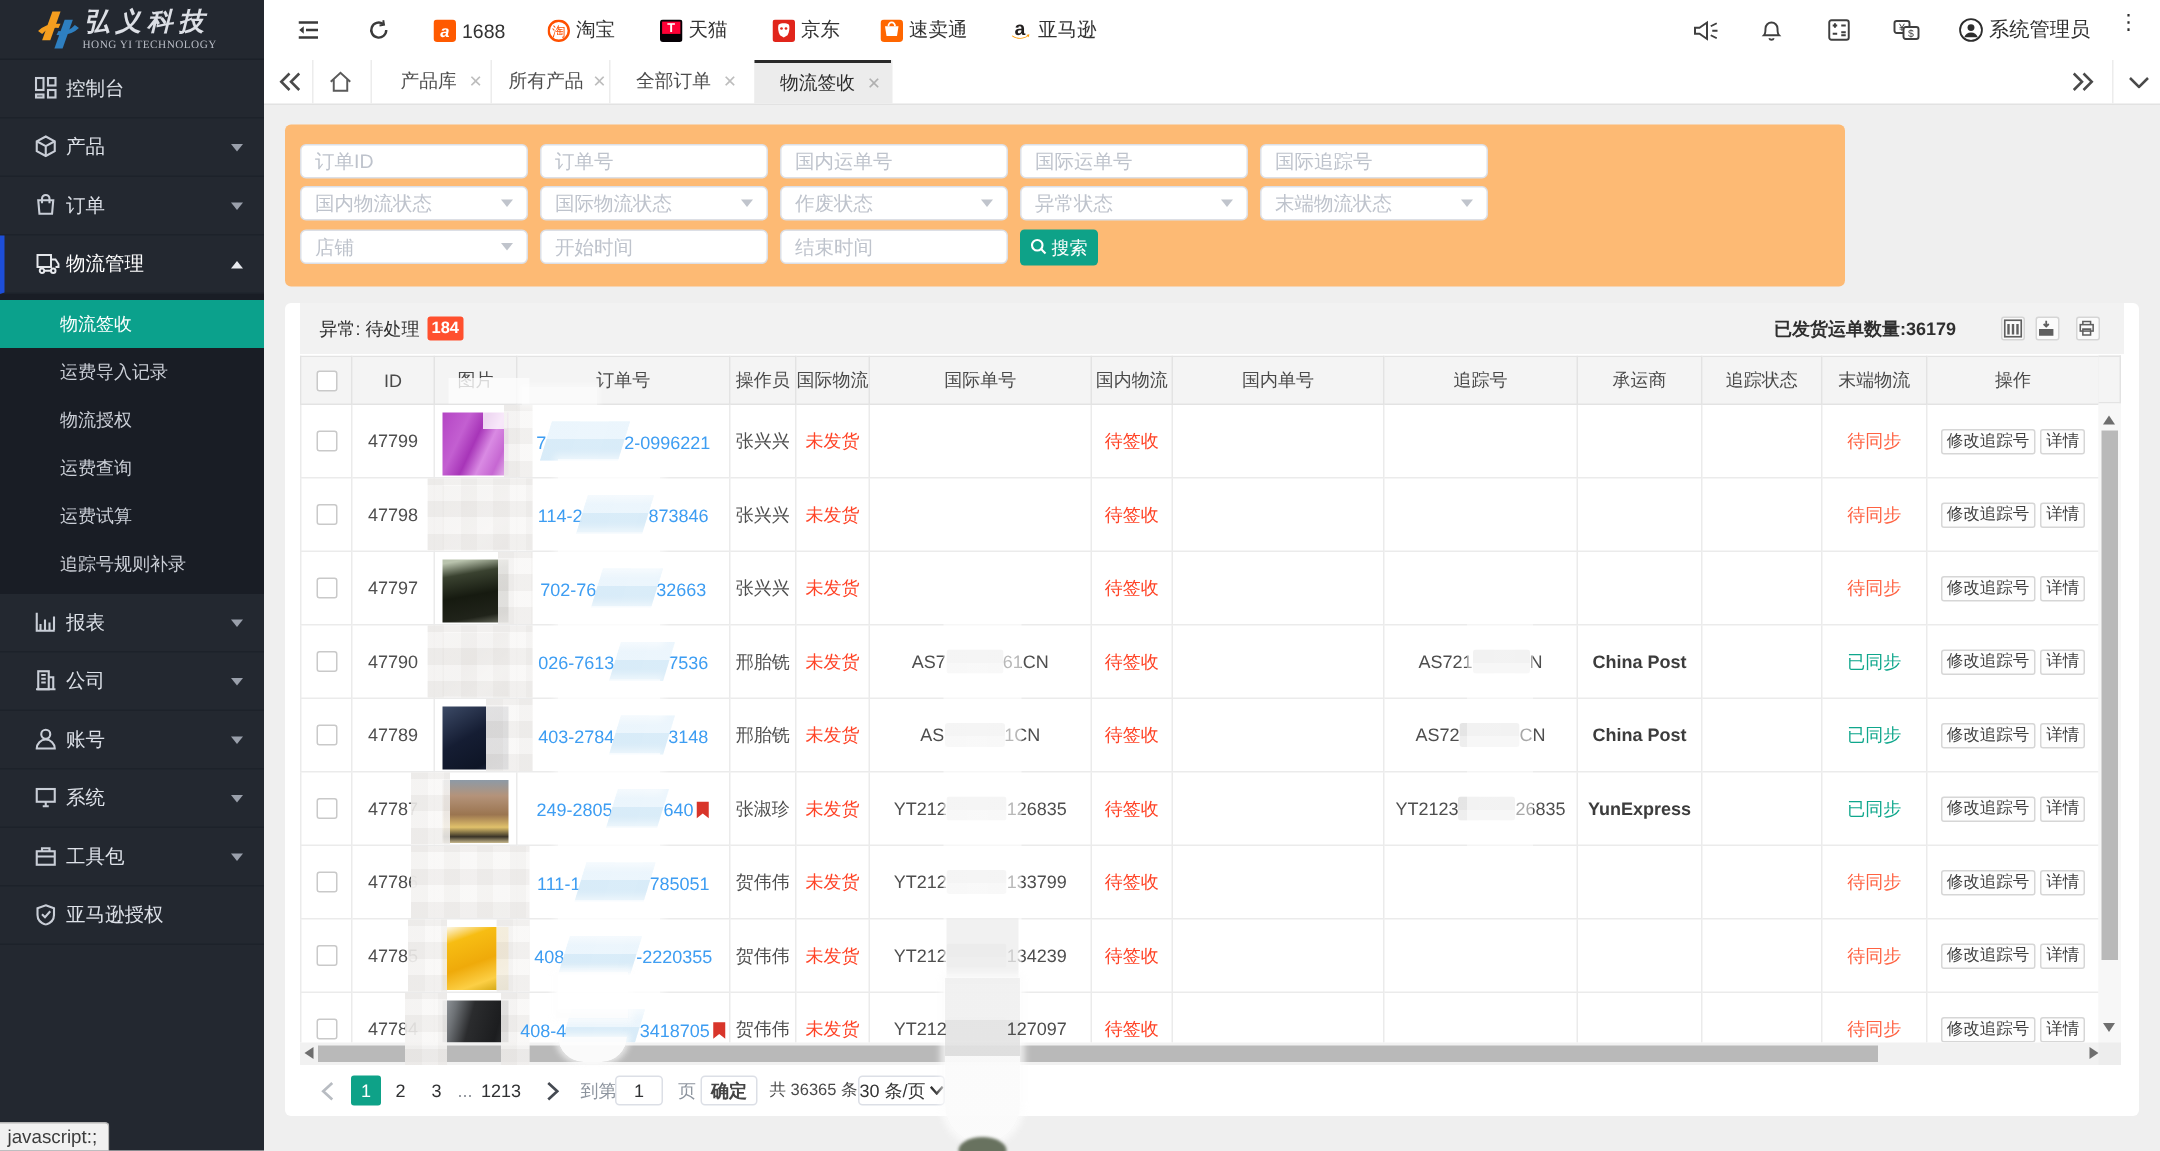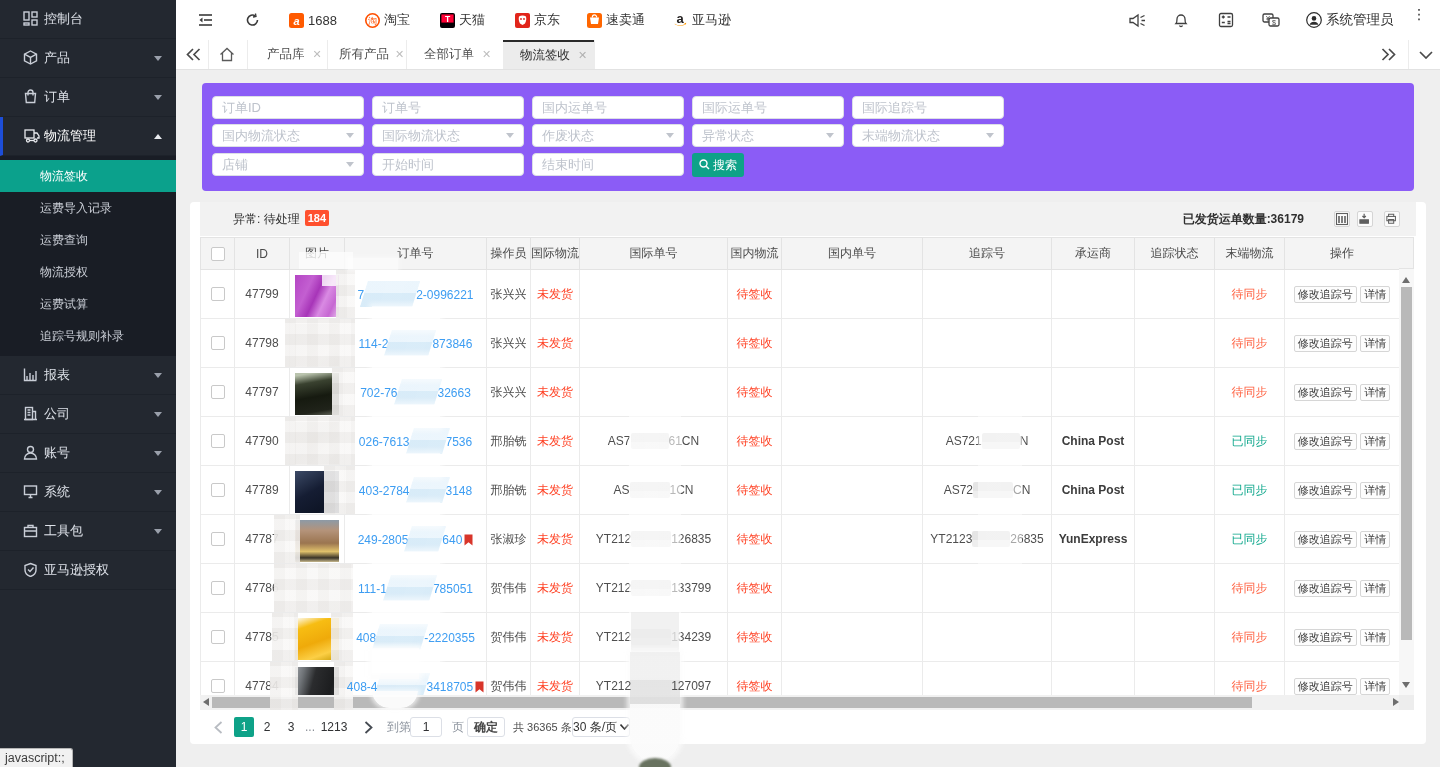--- a/index.html
+++ b/index.html
@@ -15,21 +15,21 @@
 .sitem.active {background:#0ba18c; color:#fff;}
 
 #topbar {position:absolute; left:176px; top:0; width:1264px; height:40px; background:#fff;}
 .plat {position:absolute; top:0; height:40px; display:flex; align-items:center; font-size:13px; color:#333;}
 .plat .pico {margin-right:4px;}
 #tabrow {position:absolute; left:176px; top:40px; width:1264px; height:30px; background:#fff; border-bottom:1px solid #e2e2e2;}
 .tsep {position:absolute; top:0; width:1px; height:29px; background:#ececec;}
 .tab {position:absolute; top:0; height:29px; line-height:29px; font-size:12.5px; color:#4c4c4c; text-align:left; white-space:nowrap; overflow:hidden;}
 .tabx {color:#bdbdbd; font-size:11px; margin-left:8px;}
 
-#filtercard {position:absolute; left:202px; top:83px; width:1212px; height:108px; background:#8b5cf6; border-radius:4px;}
+#filtercard {position:absolute; left:190px; top:83px; width:1040px; height:108px; background:#fdba74; border-radius:4px;}
 .fin {position:absolute; height:23px; width:152px; border:1px solid #dcdfe6; border-radius:4px; background:#fff; font-size:13px; color:#bec3cc; line-height:21px; padding-left:9px;}
 .fin .dcaret {position:absolute; right:9px; top:8px; width:0; height:0; border-left:4.5px solid transparent; border-right:4.5px solid transparent; border-top:5px solid #c0c4cc;}
 #searchbtn {position:absolute; left:490px; top:70px; width:52px; height:24px; background:#0ea288; border-radius:3px; color:#fff; font-size:12px; line-height:24px; text-align:center;}
 #tablecard {position:absolute; left:190px; top:202px; width:1236px; height:542px; background:#fff; border-radius:4px;}
 #toolbar {position:absolute; left:10px; top:0; width:1216px; height:34px; background:#f2f2f2;}
 #badge {display:inline-block; background:#ff502e; color:#fff; font-size:11px; font-weight:bold; border-radius:2px; padding:0 3px; height:16px; line-height:16px; margin-left:5px; vertical-align:1px;}
 .tbtn {position:absolute; top:9px; width:16px; height:16px; border:1px solid #d5d5d5; border-radius:2px; background:#fbfbfb;}
 
 #tablewrap {position:absolute; left:10px; top:35px; width:1199px; height:458px; overflow:hidden;}
 table {border-collapse:collapse; table-layout:fixed; width:1199px; font-size:12px; color:#4e4e4e;padding-left:42px;}
@@ -61,20 +61,30 @@
 
 .blob {position:absolute; z-index:20;}
 .mos {position:absolute; z-index:20; background:
  repeating-linear-gradient(0deg, rgba(231,229,227,.5) 0 11px, rgba(247,246,245,.5) 11px 22px),
  repeating-linear-gradient(90deg, rgba(240,238,236,.82) 0 11px, rgba(251,250,249,.82) 11px 22px);}
 #jstip {position:absolute; left:0; top:748px; height:19px; background:#f1f1f1; border:1px solid #b5b5b5; border-left:none; border-bottom:none; border-top-right-radius:3px; font-size:12.5px; color:#3c3c3c; line-height:18px; padding:0 7px 0 5px; z-index:30;}
 </style>
 </head>
 <body>
 <div id="sidebar">
+  <div style="position:relative; height:40px; border-bottom:1px solid #1b2028;">
+    <svg width="30" height="32" viewBox="0 0 44 44" style="position:absolute;left:24px;top:4px;">
+      <path d="M16 4 L24 4 L14 32 L6 32 Z" fill="#f59e1f"></path>
+      <path d="M28 12 L36 12 L26 40 L18 40 Z" fill="#2e7fc0"></path>
+      <path d="M2 23 Q10 15 24 16 L22 20 Q12 19 6 26 Z" fill="#f59e1f"></path>
+      <path d="M42 20 Q34 28 20 27 L22 23 Q32 24 38 17 Z" fill="#2e7fc0"></path>
+    </svg>
+    <div style="position:absolute;left:56px;top:3px;width:112px;font-family:'Liberation Serif',serif;font-style:italic;font-weight:bold;font-size:17px;color:#dcdfe5;letter-spacing:4px;">弘义科技</div>
+    <div style="position:absolute;left:55px;top:25px;width:118px;font-family:'Liberation Serif',serif;font-size:7.5px;color:#b9bdc6;letter-spacing:0.3px;">HONG YI TECHNOLOGY</div>
+  </div>
   <div class="mitem"><svg width="15" height="15" viewBox="0 0 15 15" fill="none" stroke="#c9ced7" stroke-width="1.4">
         <rect x="1" y="1" width="5" height="8"></rect>
         <rect x="9" y="1" width="5" height="5"></rect>
         <rect x="1" y="12" width="5" height="2"></rect>
         <rect x="9" y="9" width="5" height="5"></rect>
       </svg>控制台</div>
   <div class="mitem"><svg width="15" height="15" viewBox="0 0 15 15" fill="none" stroke="#c9ced7" stroke-width="1.4">
         <path d="M7.5 1 L13.5 4.2 L13.5 10.8 L7.5 14 L1.5 10.8 L1.5 4.2 Z"></path>
         <path d="M1.5 4.2 L7.5 7.4 L13.5 4.2 M7.5 7.4 L7.5 14"></path>
       </svg>产品<span class="caret"></span></div>
@@ -85,22 +95,22 @@
   <div class="mitem" style="border-left:3px solid #1d4ed8; padding-left:41px; color:#fff;"><svg width="16" height="14" viewBox="0 0 16 14" fill="none" stroke="#e8eaee" stroke-width="1.3" style="left:21px;top:12px;">
         <rect x="1" y="1" width="9" height="8"></rect>
         <path d="M10 4 h3 l2 3 v2 h-2"></path>
         <circle cx="4" cy="11.5" r="1.5"></circle>
         <circle cx="11.5" cy="11.5" r="1.5"></circle>
         <path d="M5.5 11.5 h4.5"></path>
       </svg>物流管理<span class="caret up"></span></div>
   <div id="submenu">
     <div class="sitem active">物流签收</div>
     <div class="sitem">运费导入记录</div>
+    <div class="sitem">物流授权</div>
     <div class="sitem">运费查询</div>
-    <div class="sitem">物流授权</div>
     <div class="sitem">运费试算</div>
     <div class="sitem">追踪号规则补录</div>
   </div>
   <div class="mitem"><svg width="15" height="15" viewBox="0 0 15 15" fill="none" stroke="#c9ced7" stroke-width="1.4">
         <path d="M1.5 1.5 V13.5 H13.5"></path>
         <path d="M4 13 V9 M7 13 V6 M10 13 V8 M13 13 V4"></path>
       </svg>报表<span class="caret"></span></div>
   <div class="mitem"><svg width="15" height="15" viewBox="0 0 15 15" fill="none" stroke="#c9ced7" stroke-width="1.4">
         <rect x="2.5" y="1.5" width="7" height="12"></rect>
         <path d="M9.5 5.5 h3 v8 h-3 M1 13.5 h13"></path>
@@ -230,21 +240,21 @@
   <div class="fin" style="left:10px;top:70px;">店铺<span class="dcaret"></span></div>
   <div class="fin" style="left:170px;top:70px;">开始时间</div>
   <div class="fin" style="left:330px;top:70px;">结束时间</div>
   <div id="searchbtn"><svg width="11" height="11" viewBox="0 0 11 11" style="vertical-align:-1px;margin-right:3px;" fill="none" stroke="#fff" stroke-width="1.4">
         <circle cx="4.5" cy="4.5" r="3.5"></circle>
         <path d="M7.2 7.2 L10 10"></path>
       </svg>搜索</div>
 </div>
 <div id="tablecard">
   <div id="toolbar">
-    <div style="position:absolute;left:13px;top:0;height:34px;line-height:34px;font-size:12px;color:#2f2f2f;margin-left:20px;">异常: 待处理<span id="badge">184</span></div>
+    <div style="position:absolute;left:13px;top:0;height:34px;line-height:34px;font-size:12px;color:#2f2f2f;">异常: 待处理<span id="badge">184</span></div>
     <div style="position:absolute;left:0;right:112px;top:0;height:34px;line-height:34px;font-size:12px;color:#2f2f2f;font-weight:bold;text-align:right;">已发货运单数量:36179</div>
     <div class="tbtn" style="left:1134px;">
         <svg width="14" height="14" viewBox="0 0 14 14" style="display:block;" fill="none" stroke="#5f5f5f" stroke-width="1.1">
           <rect x="1.5" y="1.5" width="11" height="11"></rect>
           <path d="M4 4 v7 M7 4 v7 M10 4 v7" stroke-width="1.6"></path>
         </svg>
       </div>
     <div class="tbtn" style="left:1157px;">
         <svg width="14" height="14" viewBox="0 0 14 14" style="display:block;padding:1px;" fill="none" stroke="#5f5f5f" stroke-width="1.2">
           <path d="M1 8 h10 v4 h-10 Z" fill="#5f5f5f"></path>

